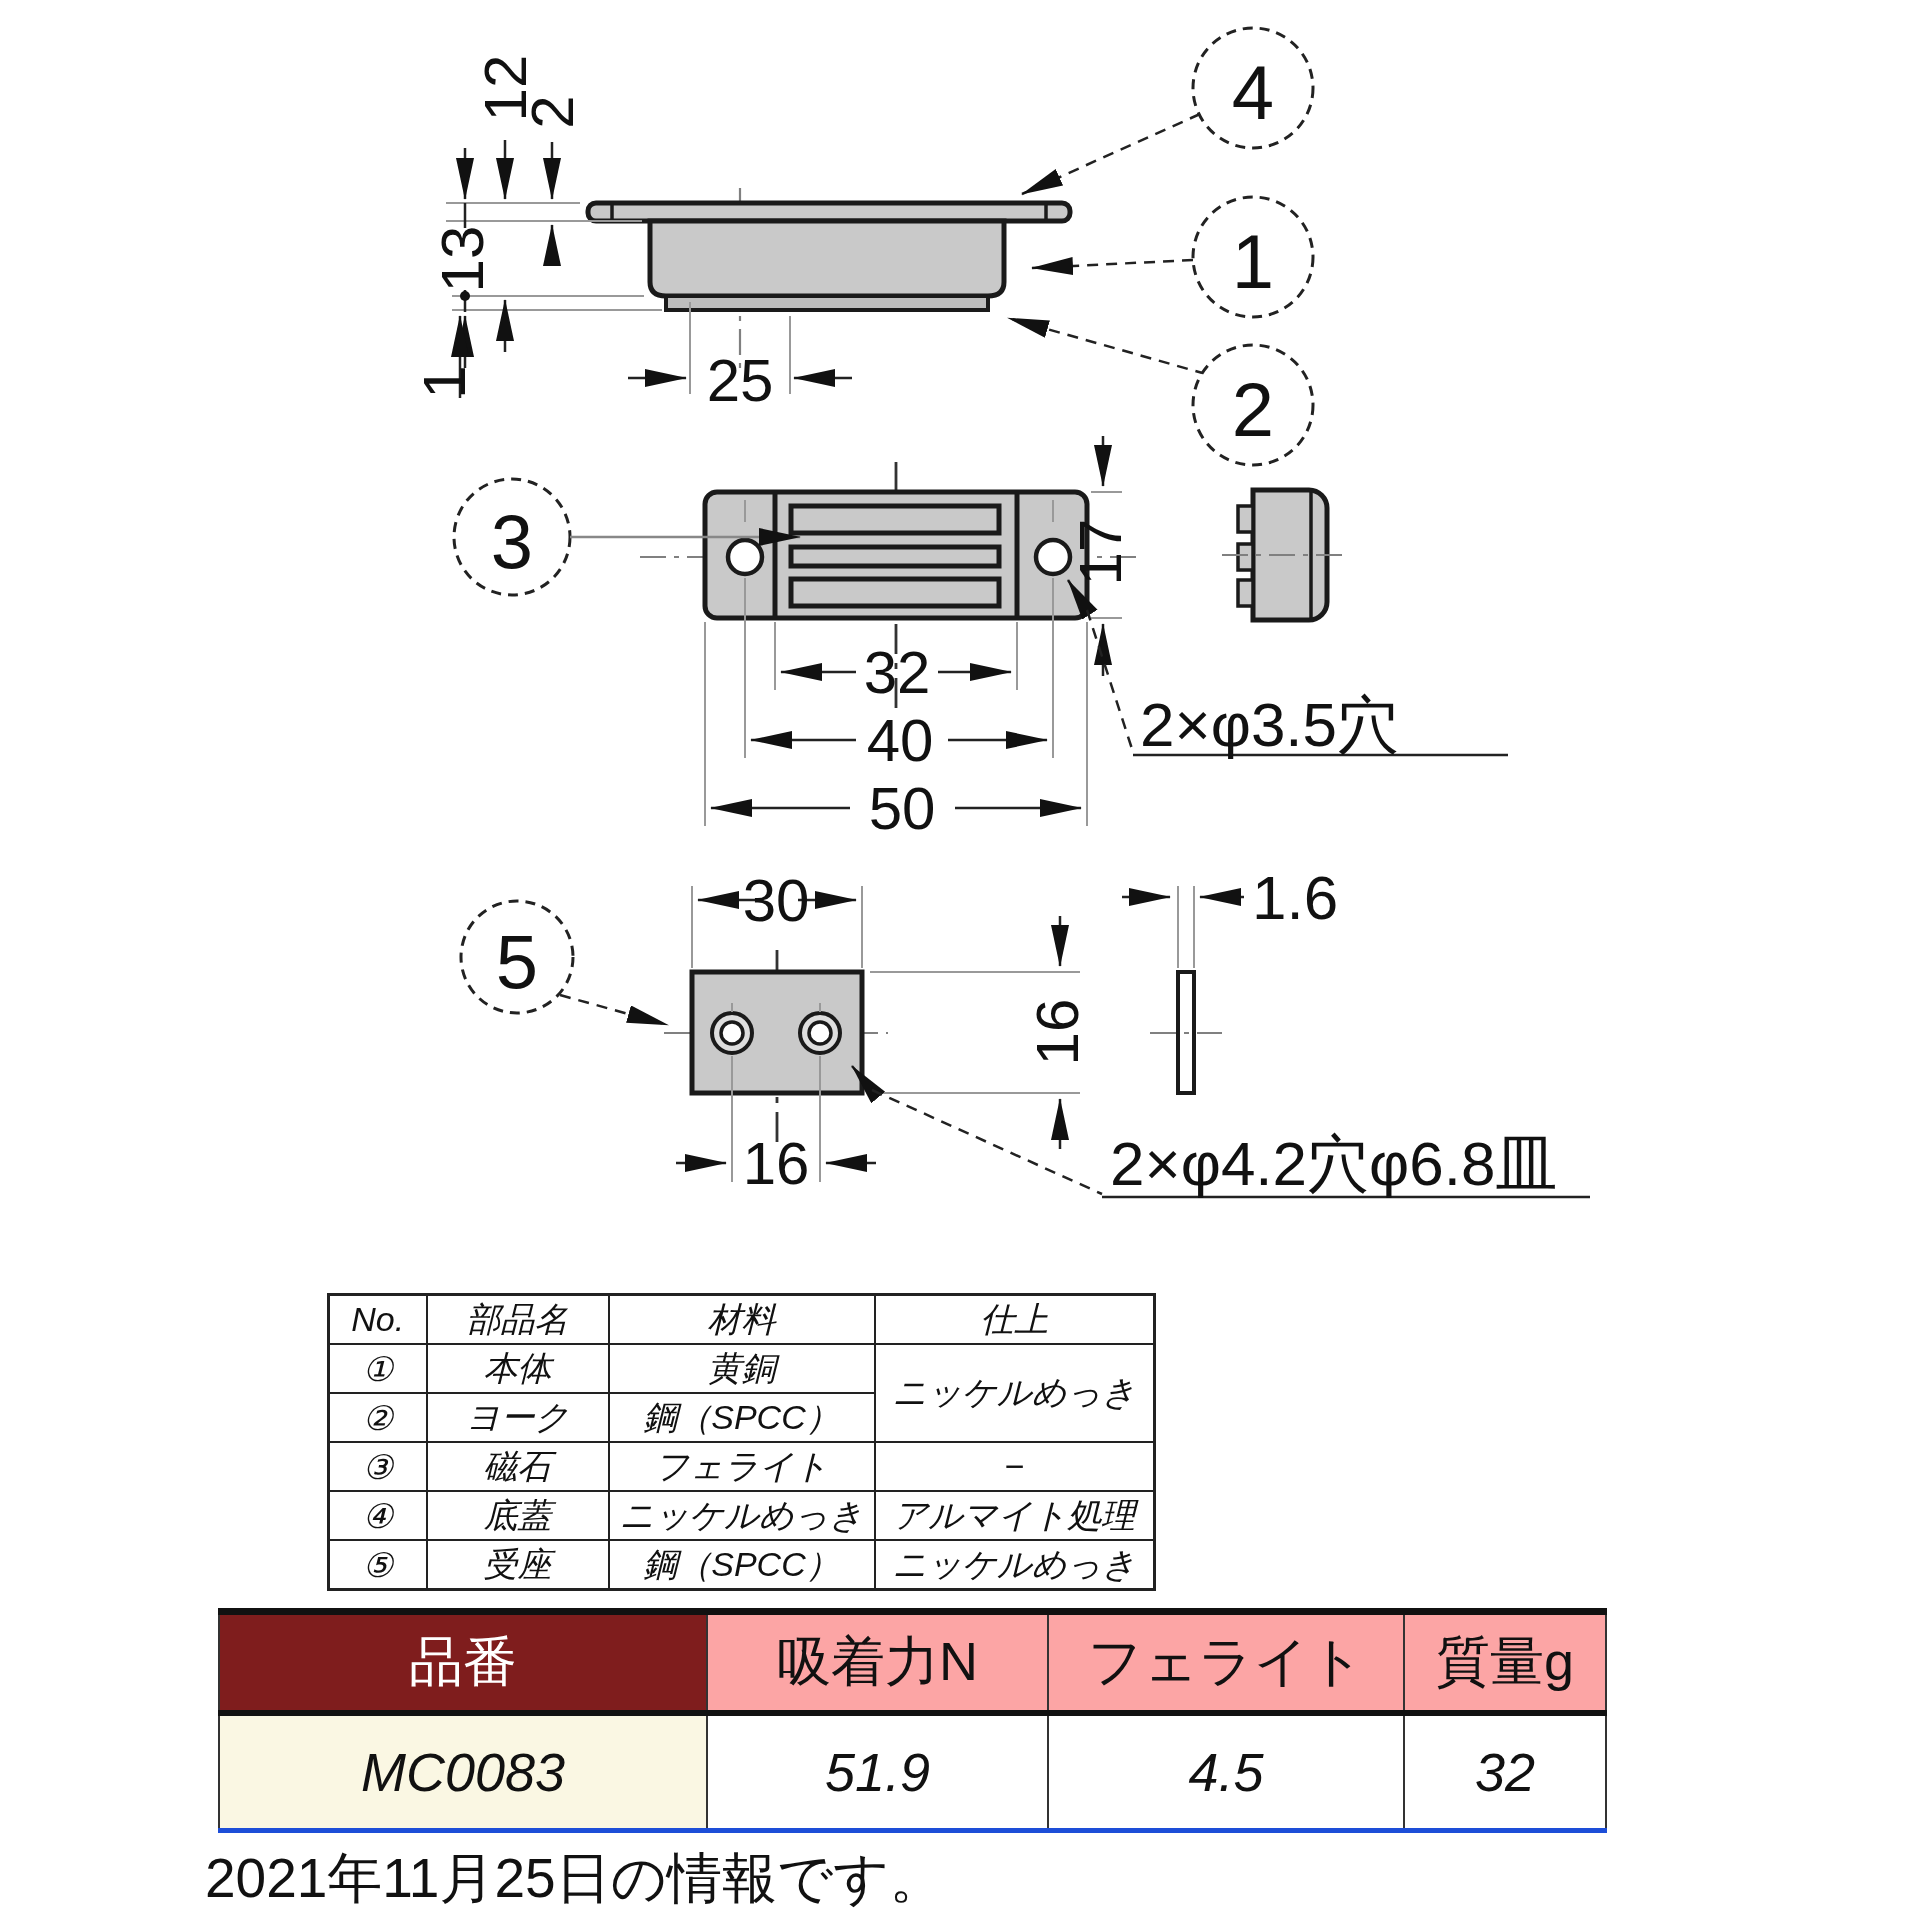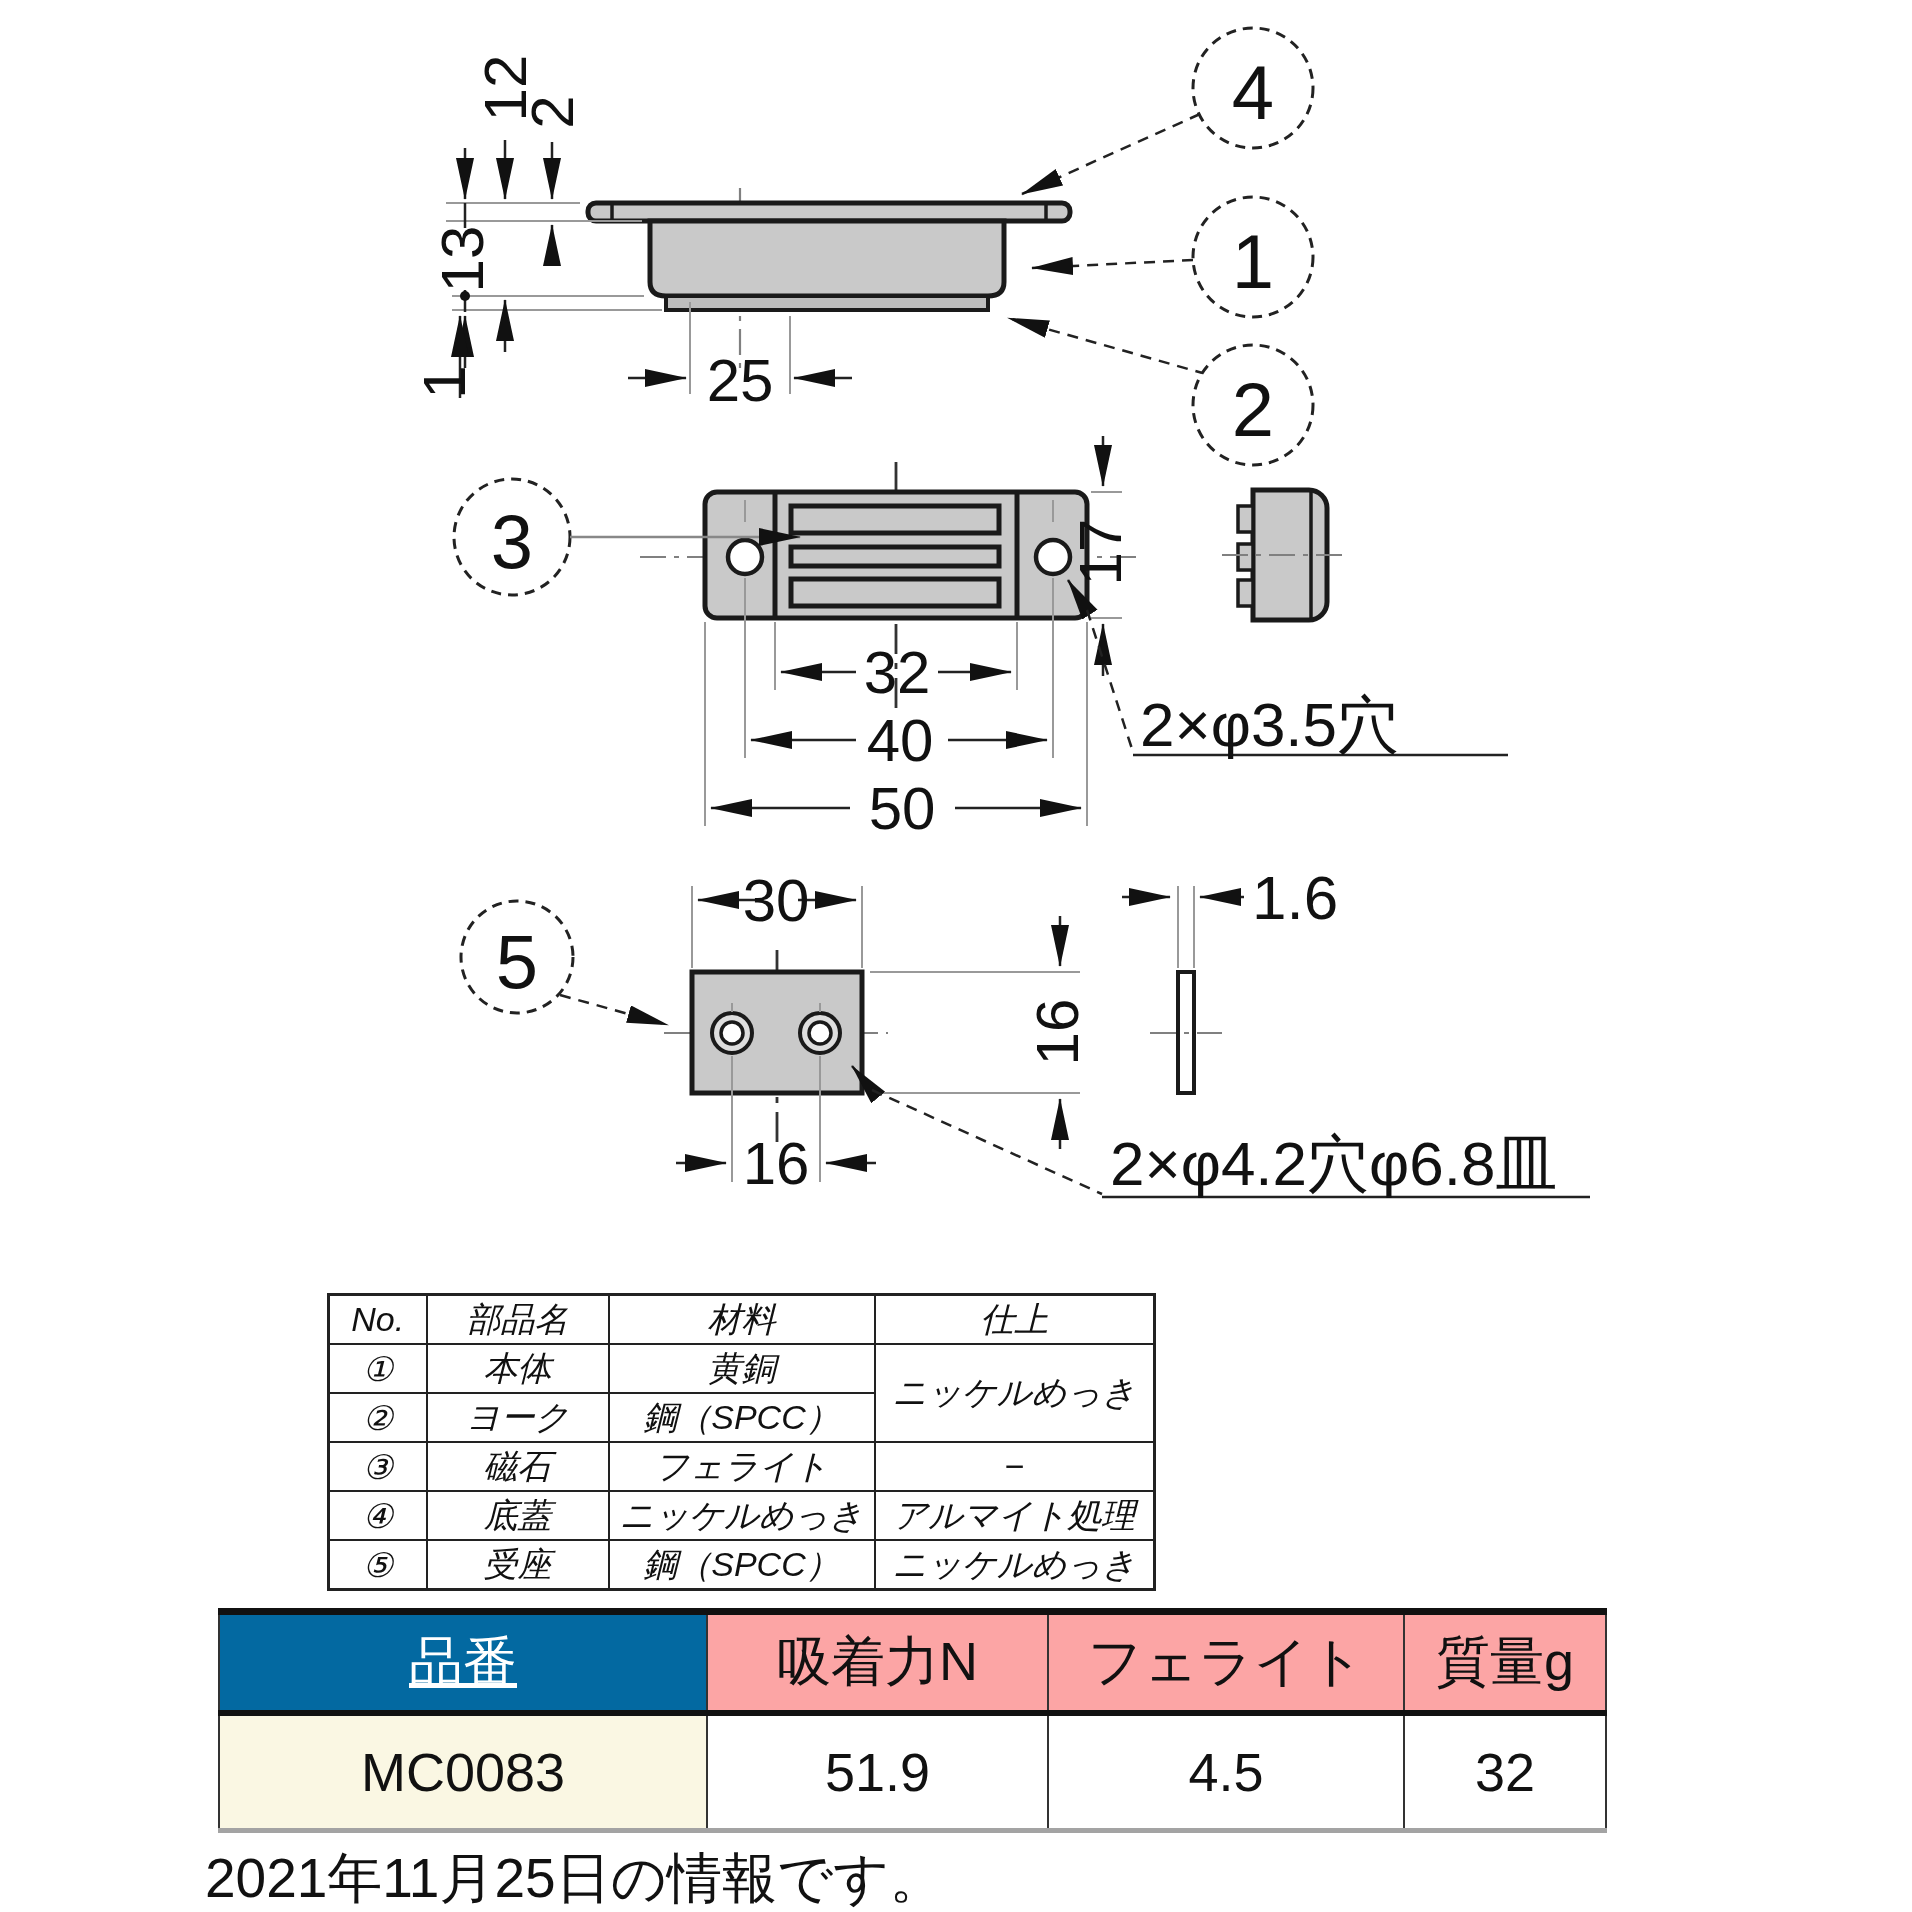--- a/index.html
+++ b/index.html
@@ -23,22 +23,22 @@
   
   .ptable{position:absolute;left:327px;top:1293px;border-collapse:collapse;
           font-size:34px;text-align:center;table-layout:fixed;}
   .ptable td{border:2px solid #222;height:47px;padding:0;vertical-align:middle;}
   .ptable{border:3px solid #222;font-style:italic;}
   
   .stable{position:absolute;left:218px;top:1608px;border-collapse:collapse;
           font-size:54px;text-align:center;table-layout:fixed;}
   .stable td{border-left:2px solid #333;border-right:2px solid #333;padding:0;vertical-align:middle;}
   .stable .h td{height:95px;background:#fca5a5;border-top:7px solid #111;border-bottom:6px solid #111;}
-  .stable .h td.pn{background:#0369a1;color:#fff;text-decoration:underline;}
-  .stable .d td{height:112px;background:#fff;border-bottom:5px solid #a3a3a3;}
+  .stable .h td.pn{background:#7f1d1d;color:#fff;}
+  .stable .d td{height:112px;background:#fff;border-bottom:5px solid #1d4ed8;font-style:italic;}
   .stable .d td.pn{background:#faf7e3;}
   .footer{position:absolute;left:205px;top:1842px;font-size:55px;color:#111;}
 </style>
 </head>
 <body>
 
 <div id="page">
 
 <svg width="1912" height="1280" viewBox="0 0 1912 1280">
   <defs>

